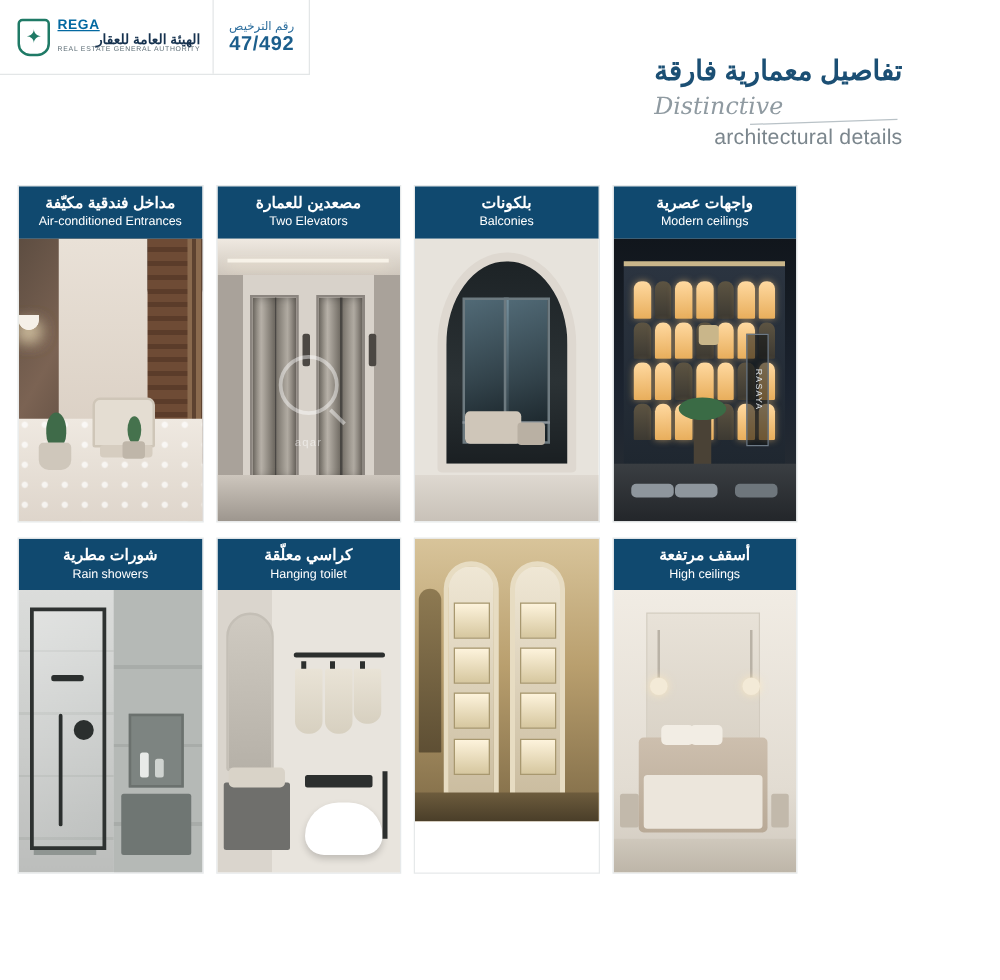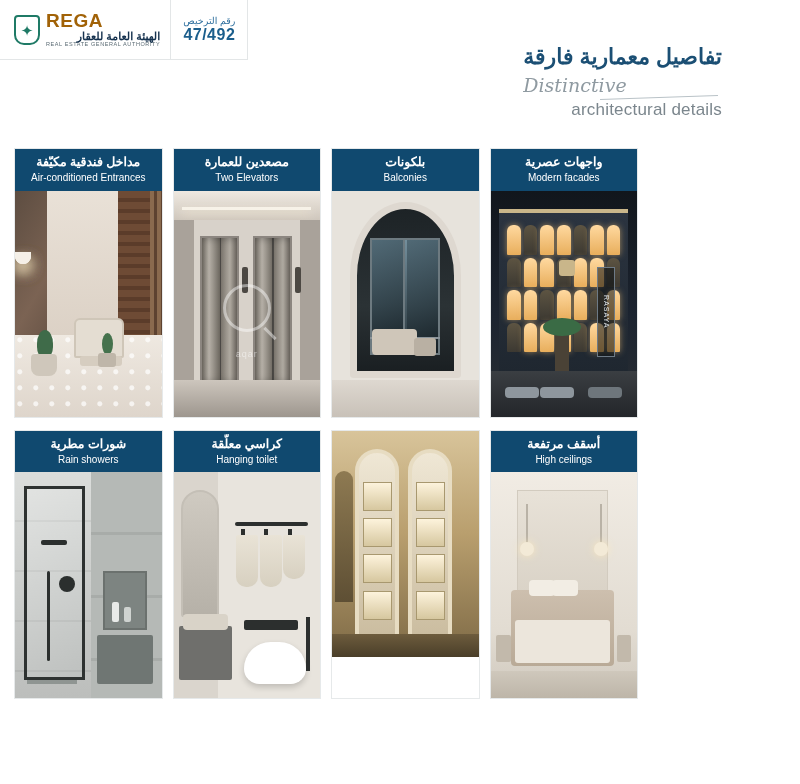--- a/index.html
+++ b/index.html
@@ -59,24 +59,25 @@
     font-size: 15px;
     line-height: 1;
   }
   .rega-text {
     display: flex;
     flex-direction: column;
     justify-content: center;
     line-height: 1.05;
   }
   .rega-en-top {
-    font-size: 19px;
+    font-size: 11px;
     font-weight: bold;
     letter-spacing: 0.5px;
-    color: #a16207;
+    color: #0369a1;
+    text-decoration: underline;
   }
   .rega-ar {
     font-size: 11px;
     font-weight: bold;
     color: #16324f;
     direction: rtl;
   }
   .rega-en-bottom {
     font-size: 5.5px;
     letter-spacing: 0.6px;
@@ -665,21 +666,21 @@
           <div class="sofa"></div>
           <div class="table"></div>
         </div>
         <div class="ground"></div>
       </div>
     </div>
 
     <div class="card">
       <div class="card-head">
         <div class="ar">واجهات عصرية</div>
-        <div class="en">Modern facades</div>
+        <div class="en">Modern ceilings</div>
       </div>
       <div class="card-img img-facade">
         <div class="bldg">
           <div class="win-grid">
             <div class="win"></div>
               <div class="win dim"></div>
               <div class="win"></div>
               <div class="win"></div>
               <div class="win dim"></div>
               <div class="win"></div>

